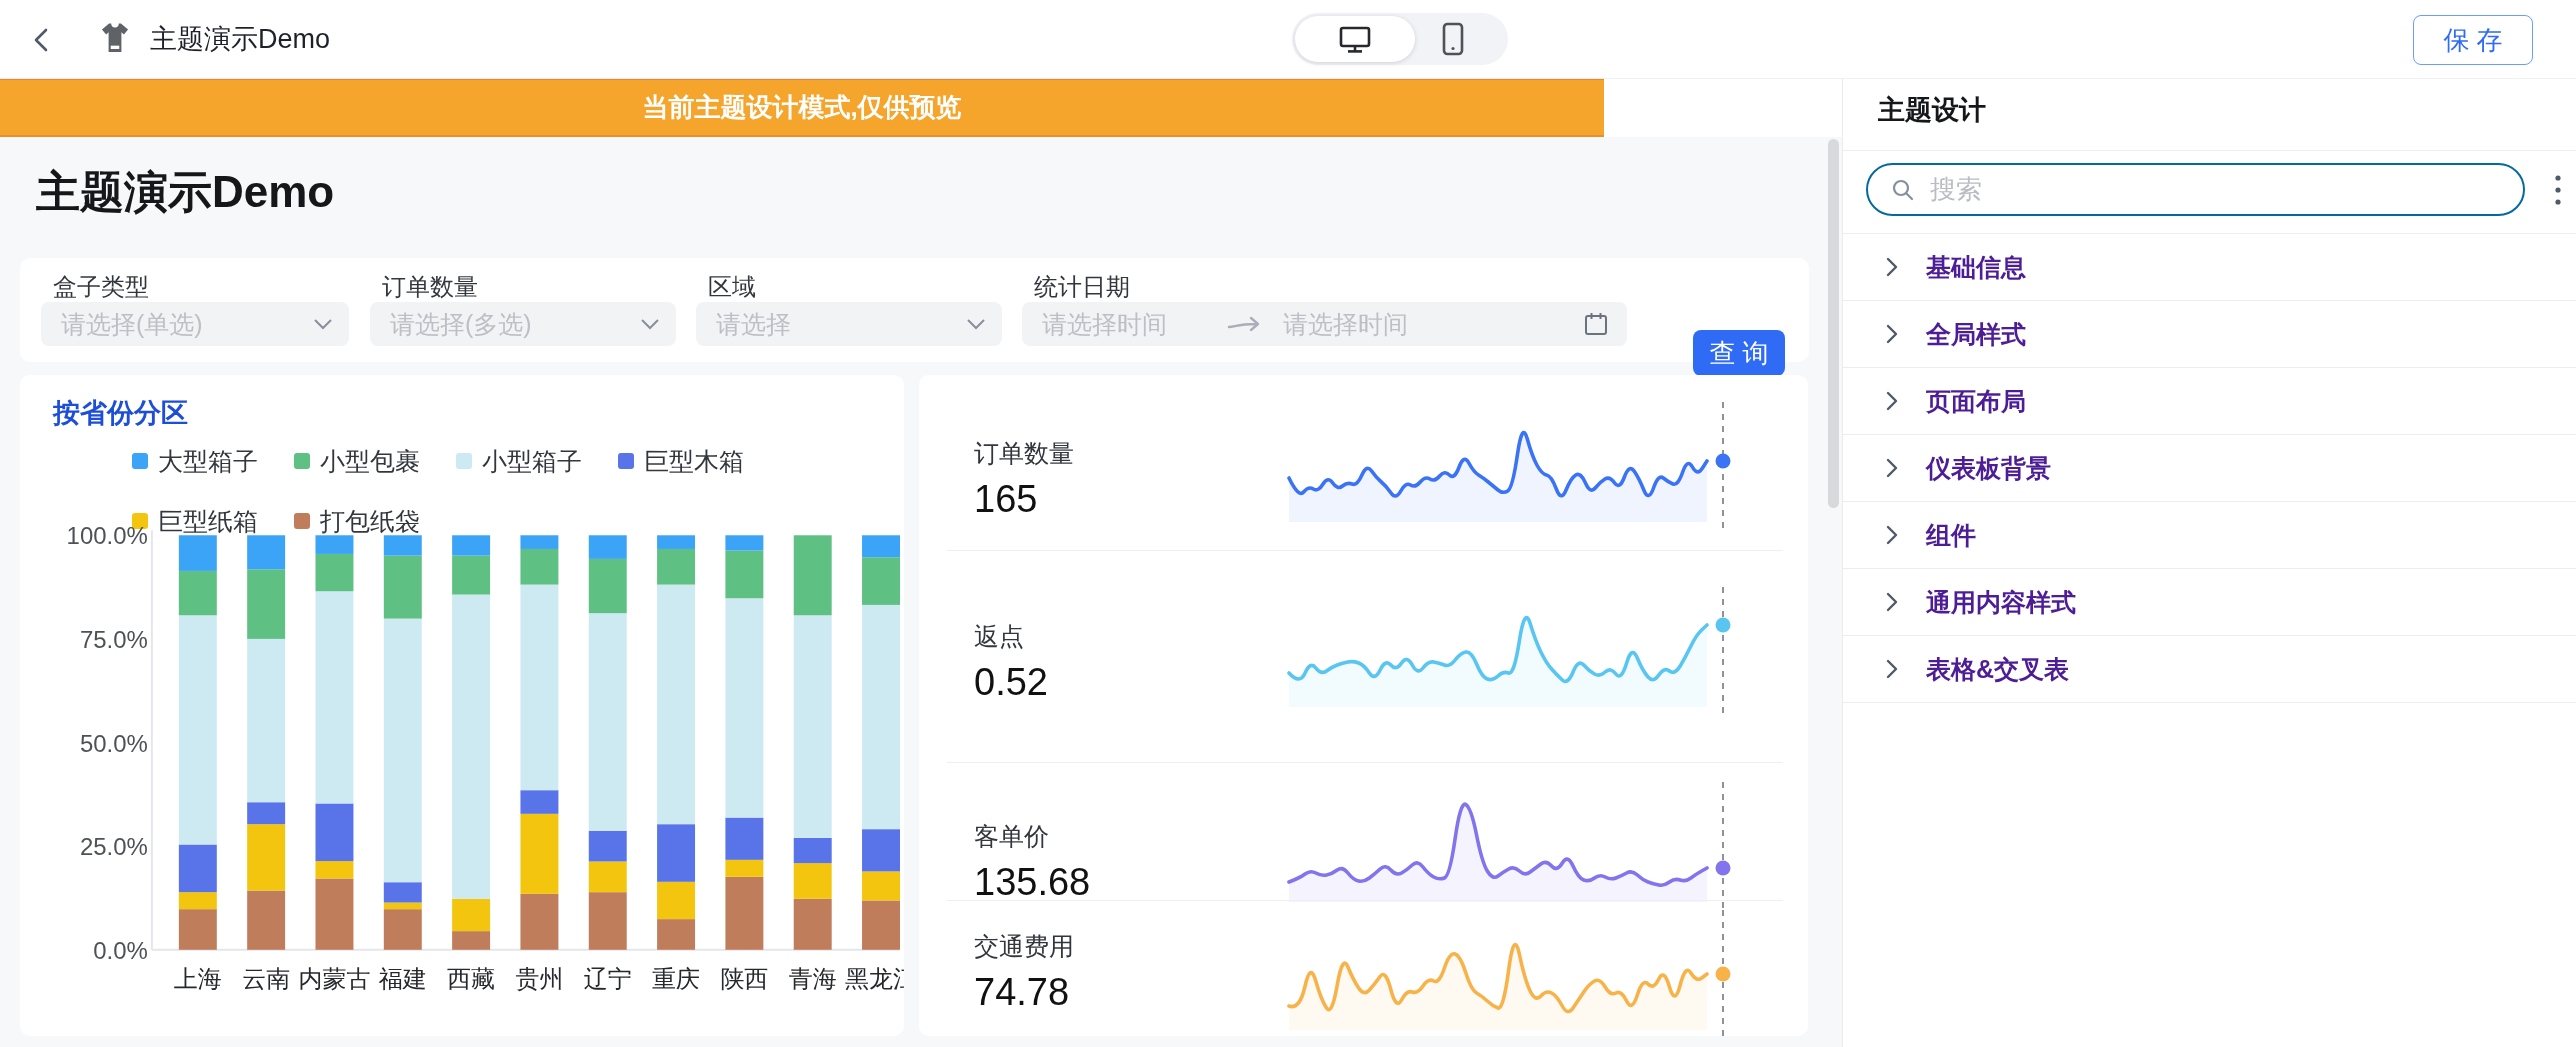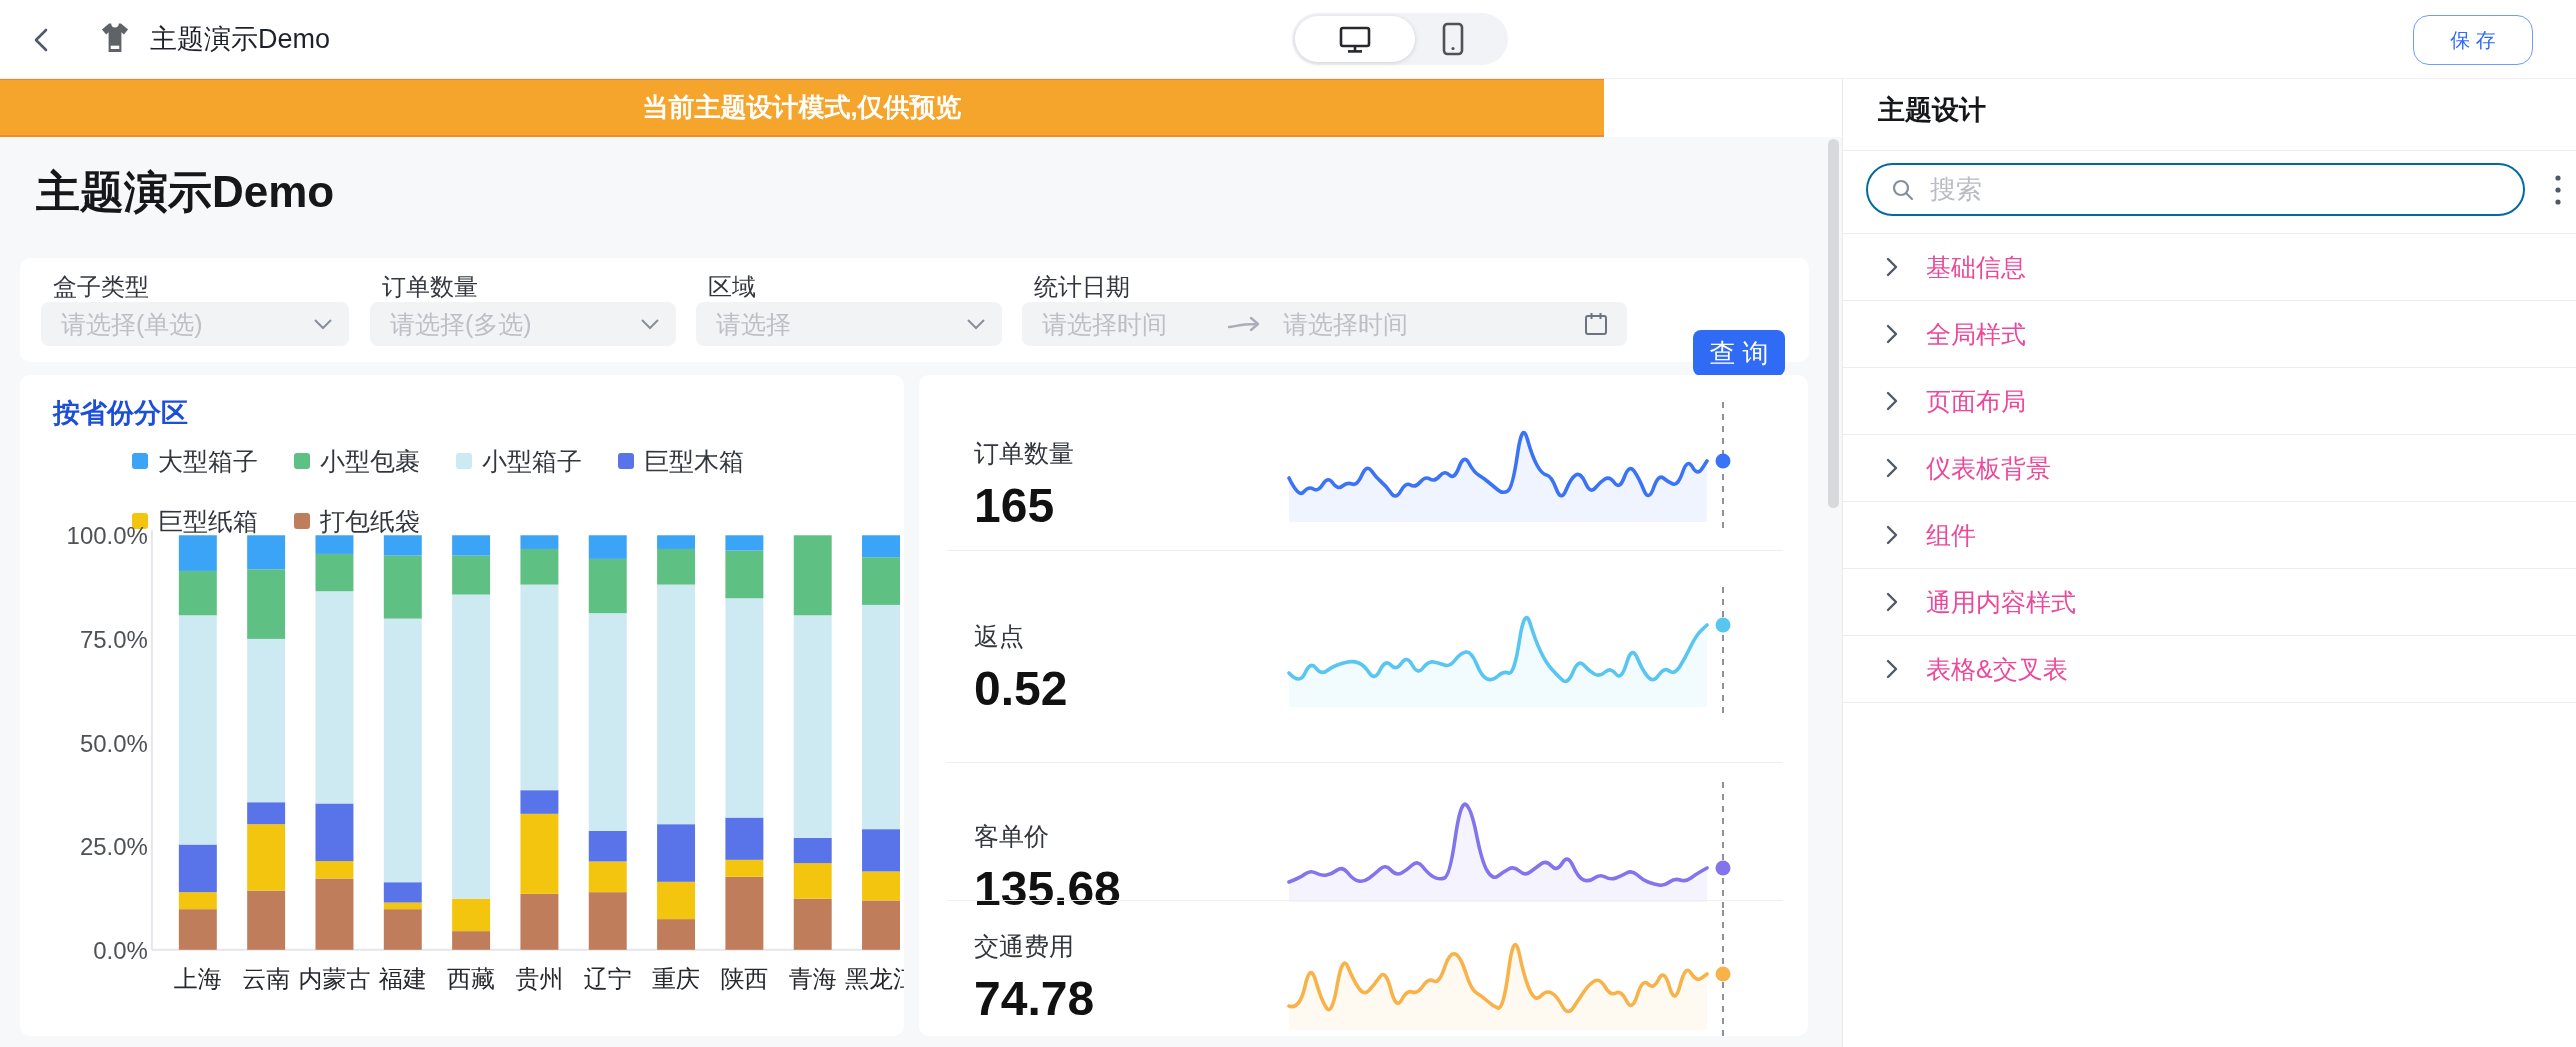--- a/index.html
+++ b/index.html
@@ -9,22 +9,22 @@
 
   
   .topbar{left:0;top:0;width:2576px;height:78px;background:#fff;border-bottom:1px solid #eef0f2;z-index:6;}
   .back-btn{left:26px;top:24px;width:32px;height:32px;cursor:pointer;}
   .shirt{left:96px;top:20px;width:38px;height:38px;}
   .tb-title{left:150px;top:0;height:78px;line-height:78px;font-size:27px;font-weight:500;color:#1d2129;}
   .toggle{left:1292px;top:13px;width:216px;height:52px;background:#f2f3f7;border-radius:26px;}
   .toggle-seg{position:absolute;top:3px;width:120px;height:46px;border-radius:23px;display:flex;align-items:center;justify-content:center;}
   .toggle-seg.sel{left:3px;background:#fff;box-shadow:0 1px 5px rgba(0,0,0,.14);}
   .toggle-seg.unsel{right:10px;width:90px;background:transparent;}
-  .save-btn{left:2413px;top:15px;width:118px;height:48px;border:1px solid #6e9bff;border-radius:16px;background:#fff;
-            color:#2f6bf5;font-size:20px;font-weight:500;display:flex;align-items:center;justify-content:center;cursor:pointer;}
+  .save-btn{left:2413px;top:15px;width:118px;height:48px;border:1px solid #6e9bff;border-radius:8px;background:#fff;
+            color:#2f6bf5;font-size:26px;font-weight:500;display:flex;align-items:center;justify-content:center;cursor:pointer;}
 
   
   .banner{left:0;top:78px;width:1604px;height:59px;background:#f5a42c;
           border-top:2px solid rgba(224,96,56,.45);border-bottom:2px solid rgba(224,96,56,.35);
           display:flex;align-items:center;justify-content:center;box-sizing:border-box;}
   .banner span{color:#fff;font-size:26px;font-weight:700;}
 
   
   .main-bg{left:0;top:137px;width:1842px;height:910px;background:#f7f8fa;}
   .page-title{left:36px;top:163px;font-size:44px;font-weight:700;color:#15171a;}
@@ -51,40 +51,40 @@
   .kpi-card{left:919px;top:375px;width:889px;height:661px;overflow:hidden;}
   .kpi-row{position:absolute;left:0;width:889px;}
   .kpi-row.r1{top:0;height:175px;}
   .kpi-row.r2{top:175px;height:192px;}
   .kpi-row.r3{top:387px;height:158px;}
   .kpi-row.r4{top:525px;height:137px;}
   .kpi-row.r2::before,.kpi-row.r3::before,.kpi-row.r4::before{
       content:'';position:absolute;left:28px;right:25px;top:0;border-top:1px solid #edeff2;}
   .kpi-text{position:absolute;left:55px;}
   .kpi-label{font-size:25px;color:#33373d;}
-  .kpi-value{font-size:48px;font-weight:700;color:#111;margin-top:8px;}
+  .kpi-value{font-size:38px;font-weight:400;color:#111;margin-top:8px;}
   .spark{position:absolute;left:360px;}
 
   
   .scrollbar{left:1828px;top:139px;width:11px;height:369px;background:#d8d9dd;border-radius:6px;cursor:grab;}
 
   
   .sidebar{left:1842px;top:78px;width:734px;height:969px;background:#fff;border-left:1px solid #e9ebee;box-sizing:border-box;padding-left:13px;}
   .sb-title{position:absolute;left:35px;top:14px;font-size:27px;font-weight:600;color:#15171a;}
   .sb-div{position:absolute;left:0;width:734px;border-top:1px solid #ededf0;}
   .sb-search{position:absolute;left:23px;top:85px;width:659px;height:53px;border:2px solid #0369a1;border-radius:27px;
              box-sizing:border-box;display:flex;align-items:center;background:#fff;}
   .sb-search input{border:none;outline:none;font-size:26px;color:#33373d;width:560px;background:transparent;
                    font-family:"Liberation Sans","DejaVu Sans",sans-serif;}
   .sb-search input::placeholder{color:#b9bcc2;}
   .kebab{position:absolute;left:703px;top:92px;width:24px;height:40px;cursor:pointer;}
   .sb-items{position:absolute;left:0;top:156px;width:734px;}
   .sb-item{position:relative;height:66px;display:flex;align-items:center;border-bottom:1px solid #ededf0;cursor:pointer;background:#fff;}
   .sb-item .chev{margin-left:41px;margin-right:26px;display:flex;}
-  .sb-item .lbl{font-size:25px;font-weight:400;color:#ec4899;}
+  .sb-item .lbl{font-size:25px;font-weight:700;color:#4c1d95;}
 </style>
 </head>
 <body>
 
 <div class="abs topbar">
   <div class="abs back-btn">
     <svg width="32" height="32" viewBox="0 0 32 32">
         <path d="M20 6 L10 16 L20 26" fill="none" stroke="#4e5969" stroke-width="2.6" stroke-linecap="round" stroke-linejoin="round"></path>
       </svg>
   </div>

